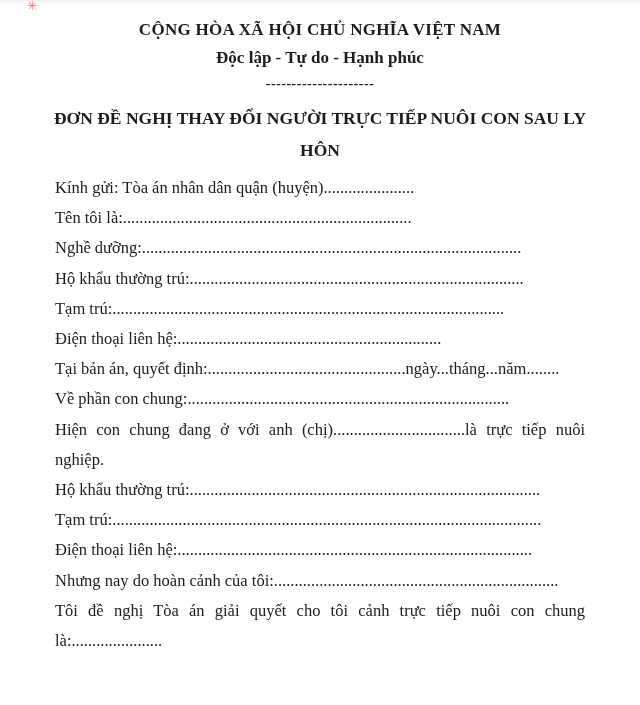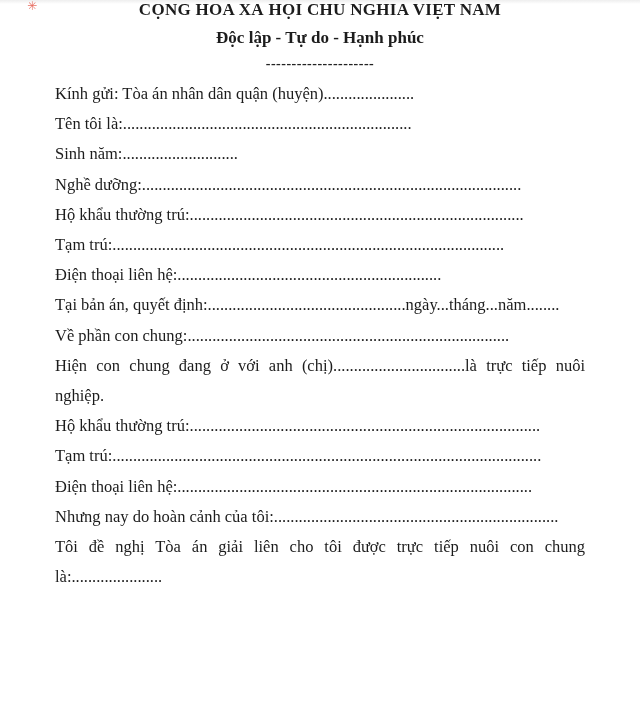--- a/index.html
+++ b/index.html
@@ -26,21 +26,21 @@
     position: absolute;
     top: 0px;
     left: 27px;
     font-size: 12px;
     line-height: 12px;
     color: #e04030;
     opacity: 0.75;
     font-family: "DejaVu Sans", sans-serif;
   }
   .doc-header {
-    padding-top: 0;
+    padding-top: 20px;
     text-align: center;
   }
   .national-title {
     font-size: 17px;
     font-weight: bold;
     letter-spacing: 0.3px;
   }
   .motto {
     font-size: 17px;
     font-weight: bold;
@@ -81,34 +81,34 @@
 <body>
 
 <div class="page">
   <div class="top-edge"></div>
   <span class="red-mark">✳</span>
 
   <div class="doc-header">
     <div class="national-title">CỘNG HÒA XÃ HỘI CHỦ NGHĨA VIỆT NAM</div>
     <div class="motto">Độc lập - Tự do - Hạnh phúc</div>
     <div class="separator">---------------------</div>
+    <div class="form-title">ĐƠN ĐỀ NGHỊ THAY ĐỔI NGƯỜI TRỰC TIẾP NUÔI CON SAU LY HÔN</div>
   </div>
 
   <div class="form-body">
       <div class="line">Kính gửi: Tòa án nhân dân quận (huyện)......................</div>
       <div class="line">Tên tôi là:......................................................................</div>
-      <div class="line"> Sinh năm:............................</div>
       <div class="line">Nghề dưỡng:............................................................................................</div>
       <div class="line">Hộ khẩu thường trú:.................................................................................</div>
       <div class="line">Tạm trú:...............................................................................................</div>
       <div class="line">Điện thoại liên hệ:................................................................</div>
       <div class="line">Tại bản án, quyết định:................................................ngày...tháng...năm........</div>
       <div class="line">Về phần con chung:..............................................................................</div>
       <div class="line justify">Hiện con chung đang ở với anh (chị)................................là trực tiếp nuôi</div>
       <div class="line">nghiệp.</div>
       <div class="line">Hộ khẩu thường trú:.....................................................................................</div>
       <div class="line">Tạm trú:........................................................................................................</div>
       <div class="line">Điện thoại liên hệ:......................................................................................</div>
       <div class="line">Nhưng nay do hoàn cảnh của tôi:.....................................................................</div>
-      <div class="line justify">Tôi đề nghị Tòa án giải liên cho tôi được trực tiếp nuôi con chung</div>
+      <div class="line justify">Tôi đề nghị Tòa án giải quyết cho tôi cảnh trực tiếp nuôi con chung</div>
       <div class="line">là:......................</div>
     </div>
 </div>
 
 </body></html>

